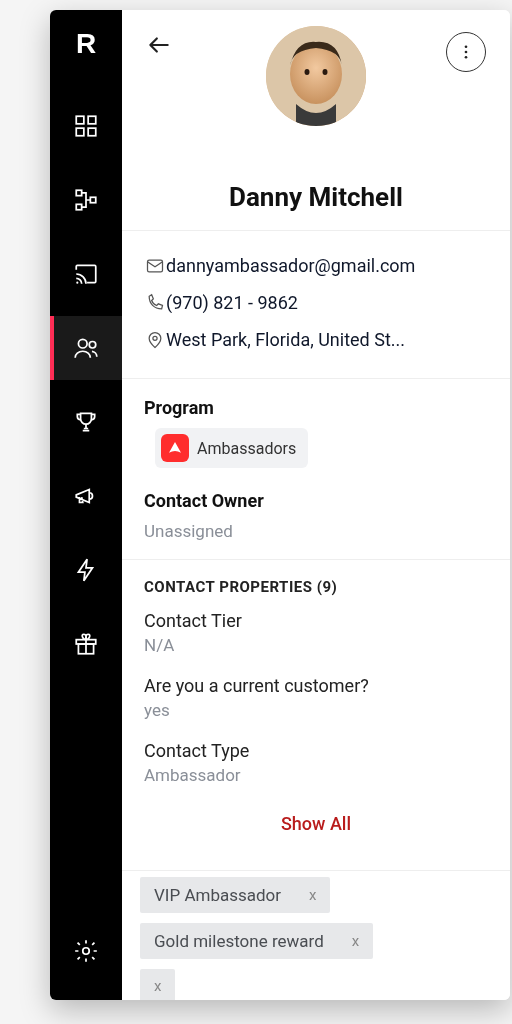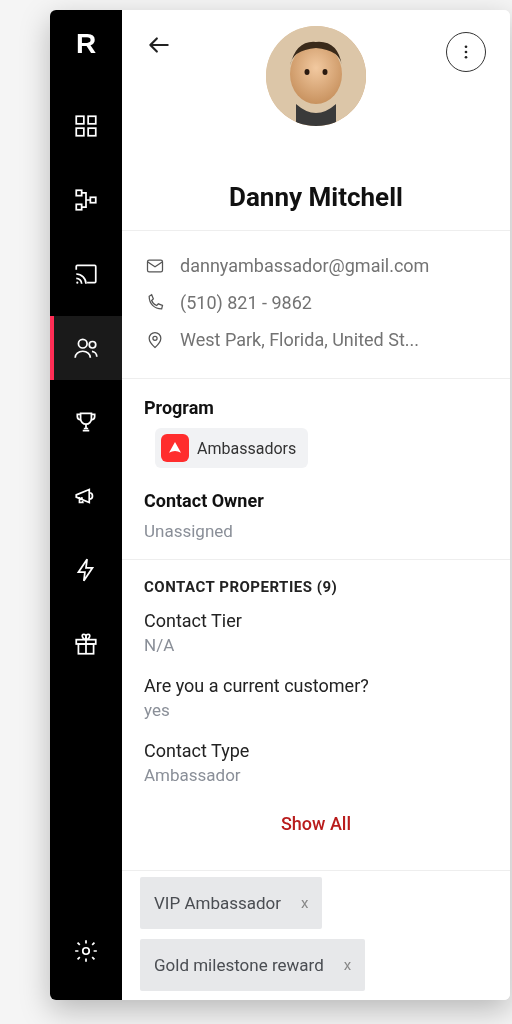--- a/index.html
+++ b/index.html
@@ -114,24 +114,23 @@
     margin-top: 110px;
     padding-bottom: 18px;
   }
   .divider { border-top:1px solid #eee; }
   .contact-block {
     padding: 16px 22px 20px 22px;
   }
   .info-row {
     display:flex;
     align-items:flex-end;
-    gap: 14px;
     padding: 8px 0;
     font-size: 18px;
-    color:#737373;
+    color:#0f172a;
   }
   .info-row .ico { width:22px; display:flex; justify-content:center; }
   .info-row .ico svg { width:20px; height:20px; stroke:#555; fill:none; stroke-width:1.5; }
   .info-row .txt { flex:1; white-space:nowrap; overflow:hidden; text-overflow:ellipsis; }
   .section {
     padding: 18px 22px 18px 22px;
   }
   .sec-label {
     font-size: 18px;
     font-weight: 700;
@@ -191,23 +190,23 @@
   .tags {
     padding: 6px 18px 20px 18px;
     display:flex;
     flex-direction:column;
     gap:10px;
     align-items:flex-start;
   }
   .tag {
     display:inline-flex;
     align-items:center;
-    gap:20px;
+    gap:28px;
     background:#e7e8ea;
-    padding:16px 14px;
+    padding:8px 14px;
     font-size:17px;
     color:#4a4d52;
     border-radius:2px;
   }
   .tag-x {
     color:#888;
     font-size:15px;
     cursor:pointer;
   }
 </style>
@@ -332,21 +331,21 @@
             </svg>
           </span>
         <span class="txt">dannyambassador@gmail.com</span>
       </div>
       <div class="info-row">
         <span class="ico">
             <svg viewBox="0 0 24 24">
               <path d="M5 4c0 9 6 15 15 15l1-4-5-2-2 2c-3-1-5-3-6-6l2-2-2-5z"></path>
             </svg>
           </span>
-        <span class="txt">(510) 821 - 9862</span>
+        <span class="txt">(970) 821 - 9862</span>
       </div>
       <div class="info-row">
         <span class="ico">
             <svg viewBox="0 0 24 24">
               <path d="M12 21s-7-6-7-11a7 7 0 0 1 14 0c0 5-7 11-7 11z"></path>
               <circle cx="12" cy="10" r="2.5"></circle>
             </svg>
           </span>
         <span class="txt">West Park, Florida, United St...</span>
       </div>

